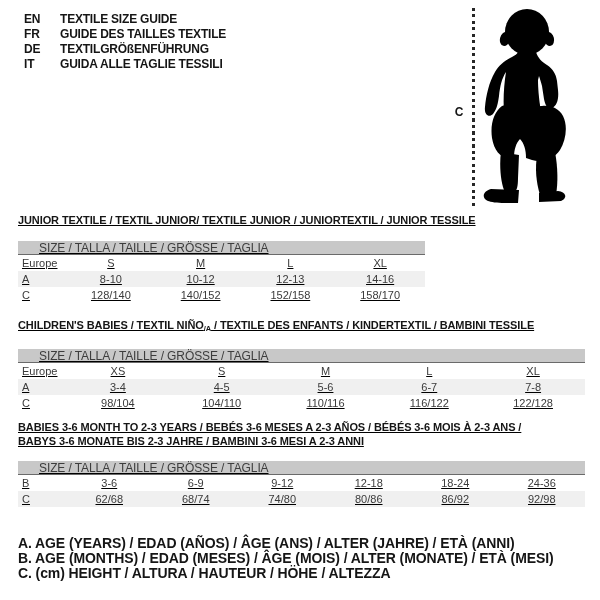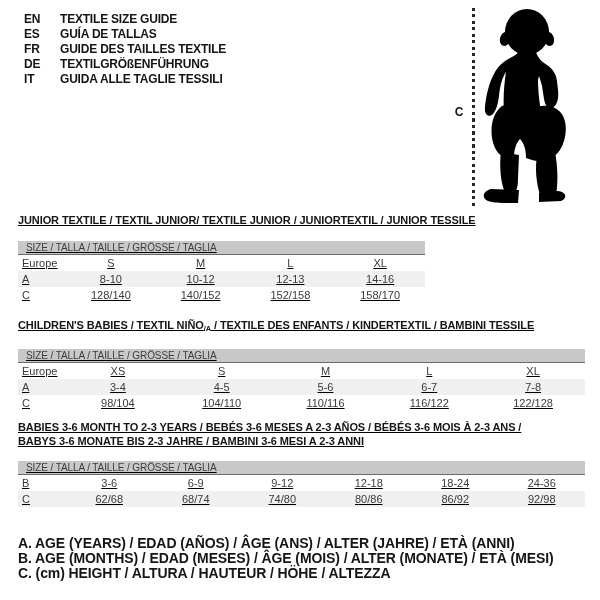--- a/index.html
+++ b/index.html
@@ -30,22 +30,22 @@
     font-size:12px;font-weight:bold;color:var(--ink);}
   .baby-svg{position:absolute;left:478px;top:8px;width:100px;height:200px;}
   
   .table-block{position:absolute;left:18px;text-decoration:underline;}
   .t1{top:214px;width:407px;}
   .t2{top:319px;width:567px;}
   .t3{top:421px;width:567px;}
   .tbl-title{font-size:11px;font-weight:bold;line-height:13.5px;color:var(--ink);letter-spacing:-0.1px;white-space:nowrap;}
   .tbl-title .sub{font-size:7.5px;vertical-align:-2px;}
   .size-band{
-    margin-top:13px;height:14px;line-height:14px;padding-left:8px;
-    font-size:10px;color:#3d3d3d;background:var(--band);
+    margin-top:13px;height:14px;line-height:14px;padding-left:21px;
+    font-size:12px;color:#3d3d3d;background:var(--band);
     border-bottom:1px solid var(--band-border);letter-spacing:-0.1px;
   }
   table.size-table{width:100%;border-collapse:collapse;table-layout:fixed;
     font-size:11px;color:var(--table-ink);}
   table.size-table td{height:16px;line-height:16px;text-align:center;padding:0;
     white-space:nowrap;overflow:hidden;}
   table.size-table td.label{text-align:left;padding-left:4px;}
   table.size-table col.label-col{width:48px;}
   tr.shaded{background:var(--shade);}
   
@@ -54,24 +54,20 @@
 </style>
 </head>
 <body>
 
 <div class="page">
 
   <div class="langs">
       <div class="lang-row">
         <span class="lang-code">EN</span>
         <span>TEXTILE SIZE GUIDE</span>
-      </div>
-      <div class="lang-row">
-        <span class="lang-code">ES</span>
-        <span>GUÍA DE TALLAS</span>
       </div>
       <div class="lang-row">
         <span class="lang-code">FR</span>
         <span>GUIDE DES TAILLES TEXTILE</span>
       </div>
       <div class="lang-row">
         <span class="lang-code">DE</span>
         <span>TEXTILGRÖßENFÜHRUNG</span>
       </div>
       <div class="lang-row">

